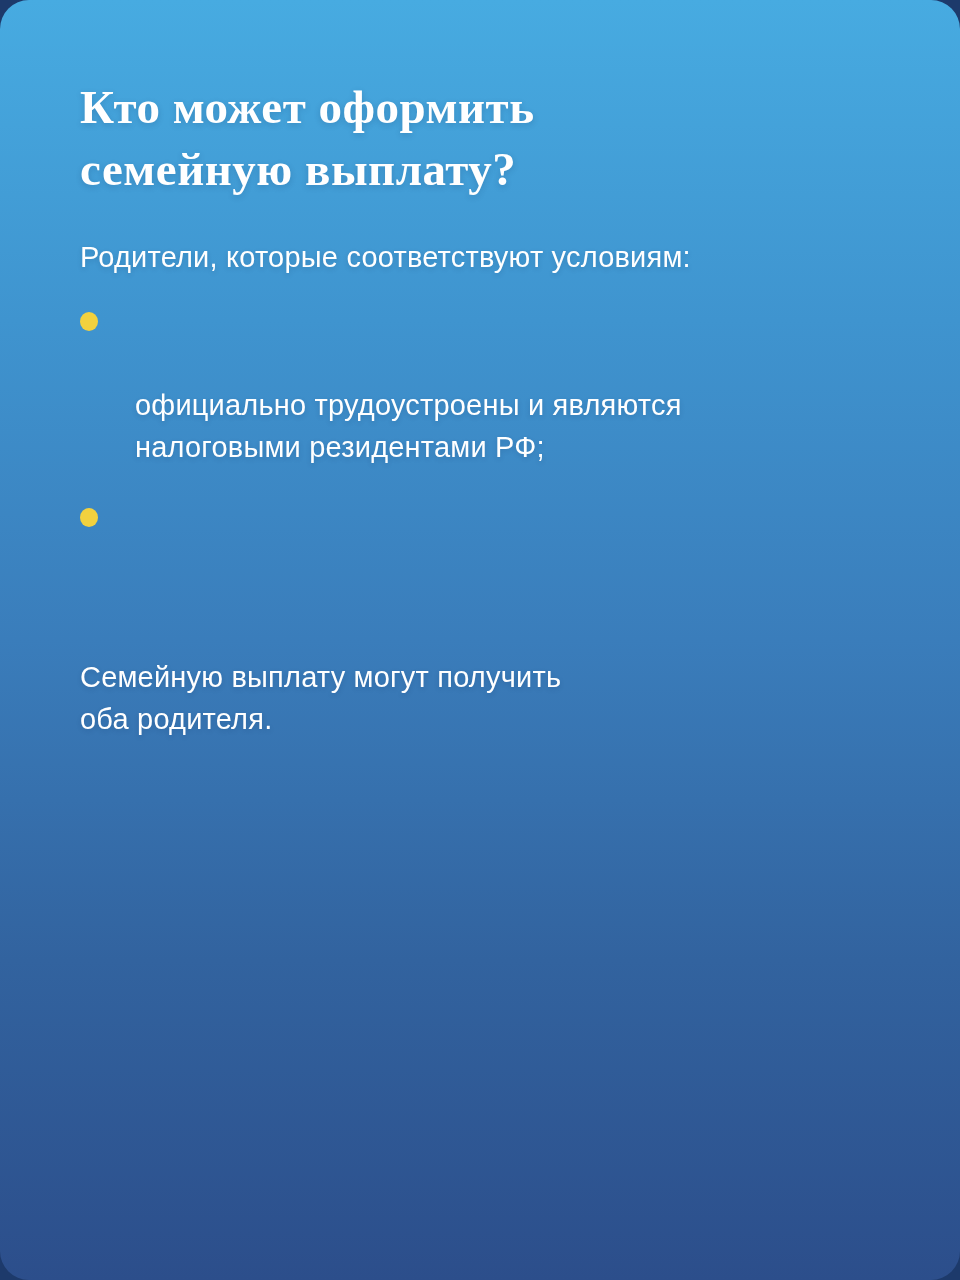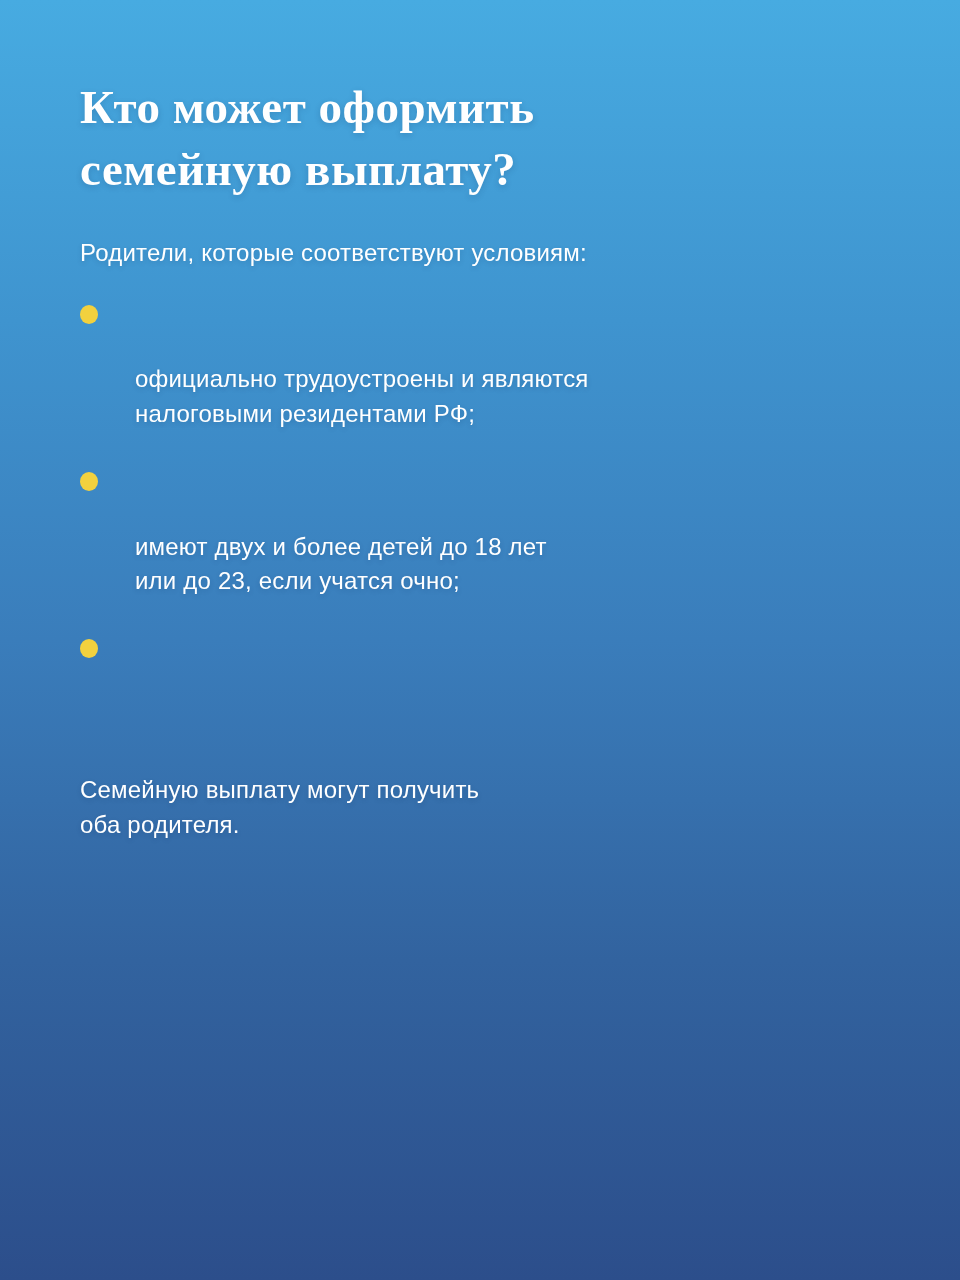--- a/index.html
+++ b/index.html
@@ -10,37 +10,38 @@
   .poster {
     position: relative;
     width: 960px;
     height: 1280px;
     box-sizing: border-box;
     padding: 76px 50px 0 80px;
     overflow: hidden;
     background: linear-gradient(180deg, #47abe1 0%, #3f94cf 25%, #3a7dbb 50%, #32639f 75%, #2c4e8b 100%);
     font-family: "Liberation Sans", "DejaVu Sans", sans-serif;
     color: #ffffff;
+    border-radius: 29px;
   }
   .poster * { box-sizing: border-box; }
 
   .title {
     margin: 0;
     font-family: "Liberation Serif", "DejaVu Serif", serif;
     font-weight: 700;
     font-size: 47px;
     line-height: 1.32;
     letter-spacing: 0.5px;
     white-space: pre-line;
     color: #ffffff;
     text-shadow: 0 2px 6px rgba(15, 45, 90, 0.20);
   }
 
   .body-text {
-    font-size: 24px;
+    font-size: 29px;
     line-height: 1.45;
     letter-spacing: 0.2px;
     white-space: pre-line;
     text-shadow: 0 2px 5px rgba(15, 45, 90, 0.18);
   }
 
   .intro {
     margin: 36px 0 0;
   }
 
@@ -83,25 +84,20 @@
   <p class="body-text intro">Родители, которые соответствуют условиям:</p>
 
   <ul class="conditions">
     <li class="body-text">
       <span class="bullet-dot"></span>
       <span>официально трудоустроены и являются
 налоговыми резидентами РФ;</span>
     </li>
     <li class="body-text">
       <span class="bullet-dot"></span>
-      <span>имеют двух и более детей до 18 лет
-или до 23, если учатся очно;</span>
-    </li>
-    <li class="body-text">
-      <span class="bullet-dot"></span>
     </li>
   </ul>
 
   <p class="body-text note">Семейную выплату могут получить
 оба родителя.</p>
 
   <p class="body-text closing">
     <br>
     
   </p>

